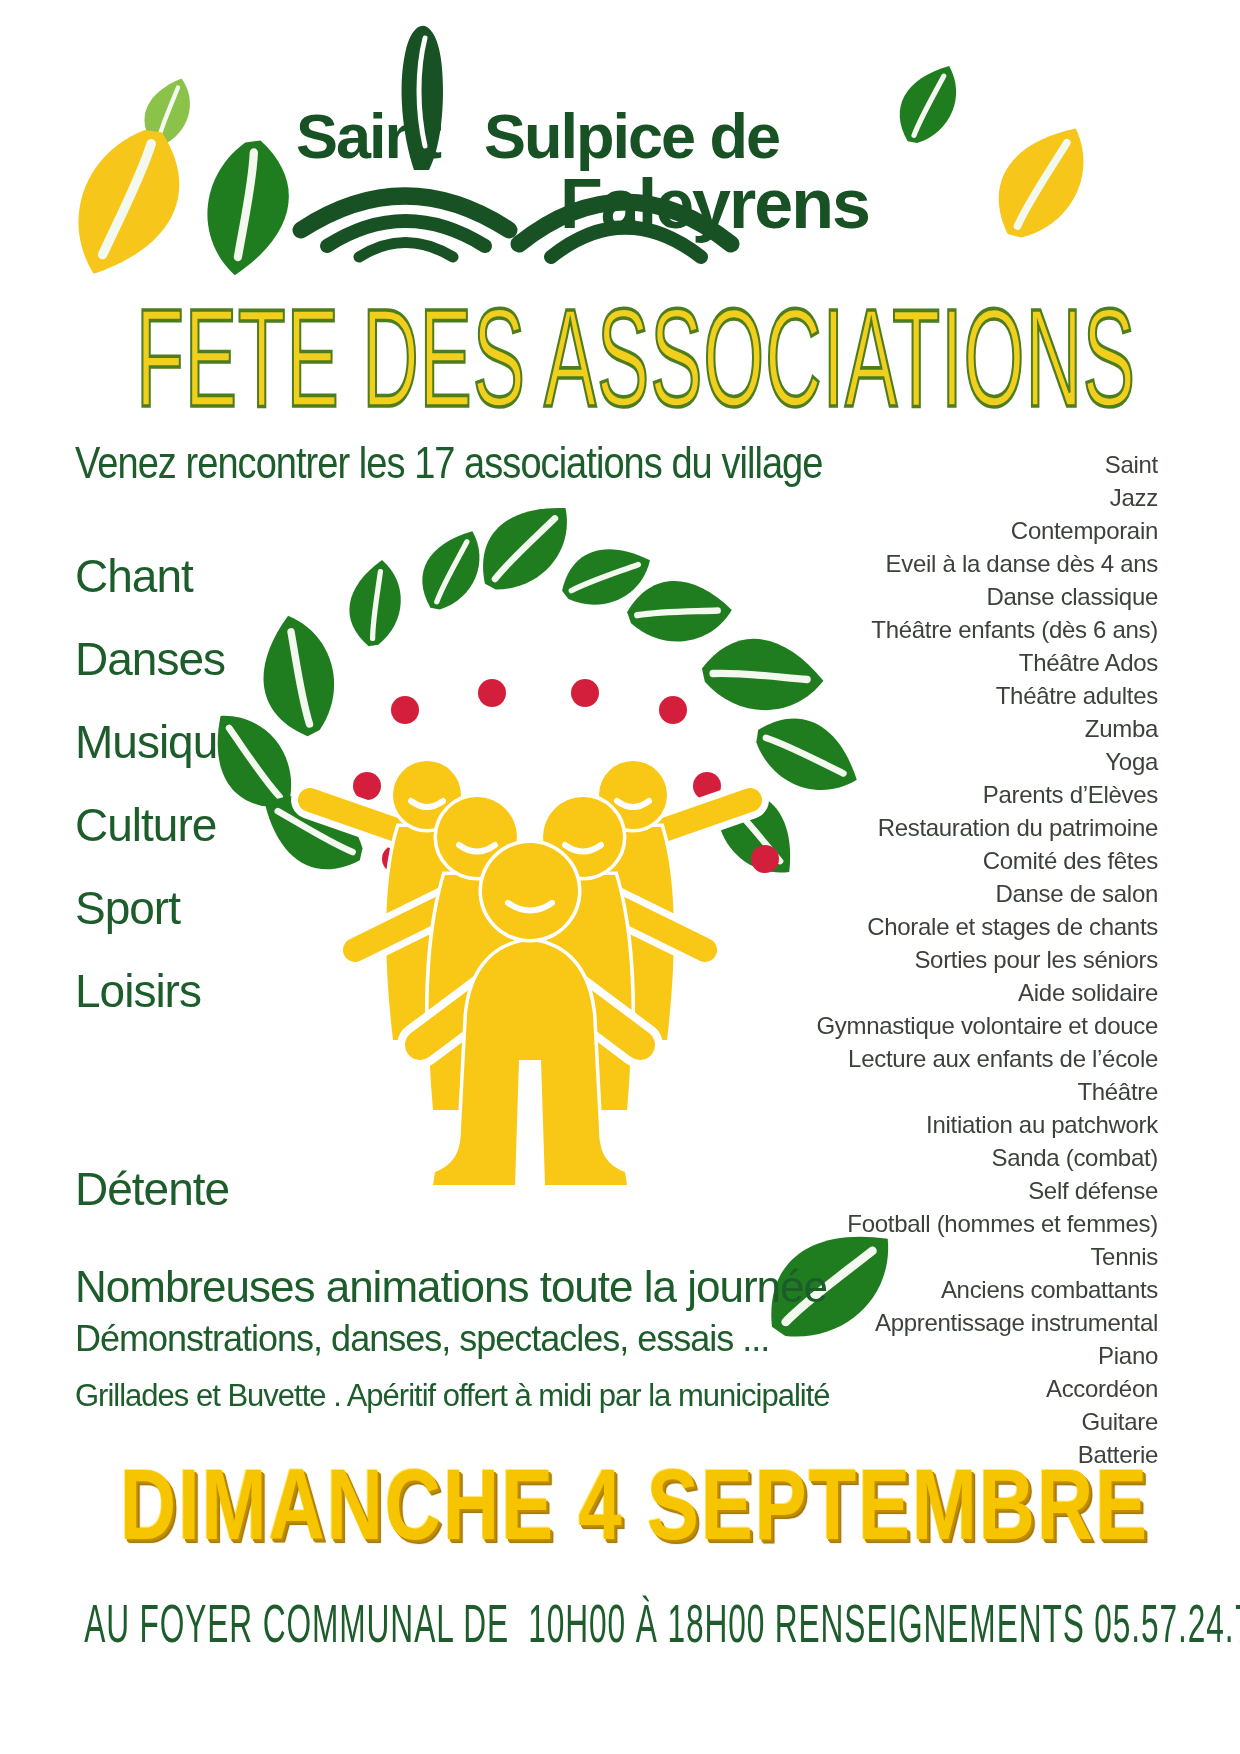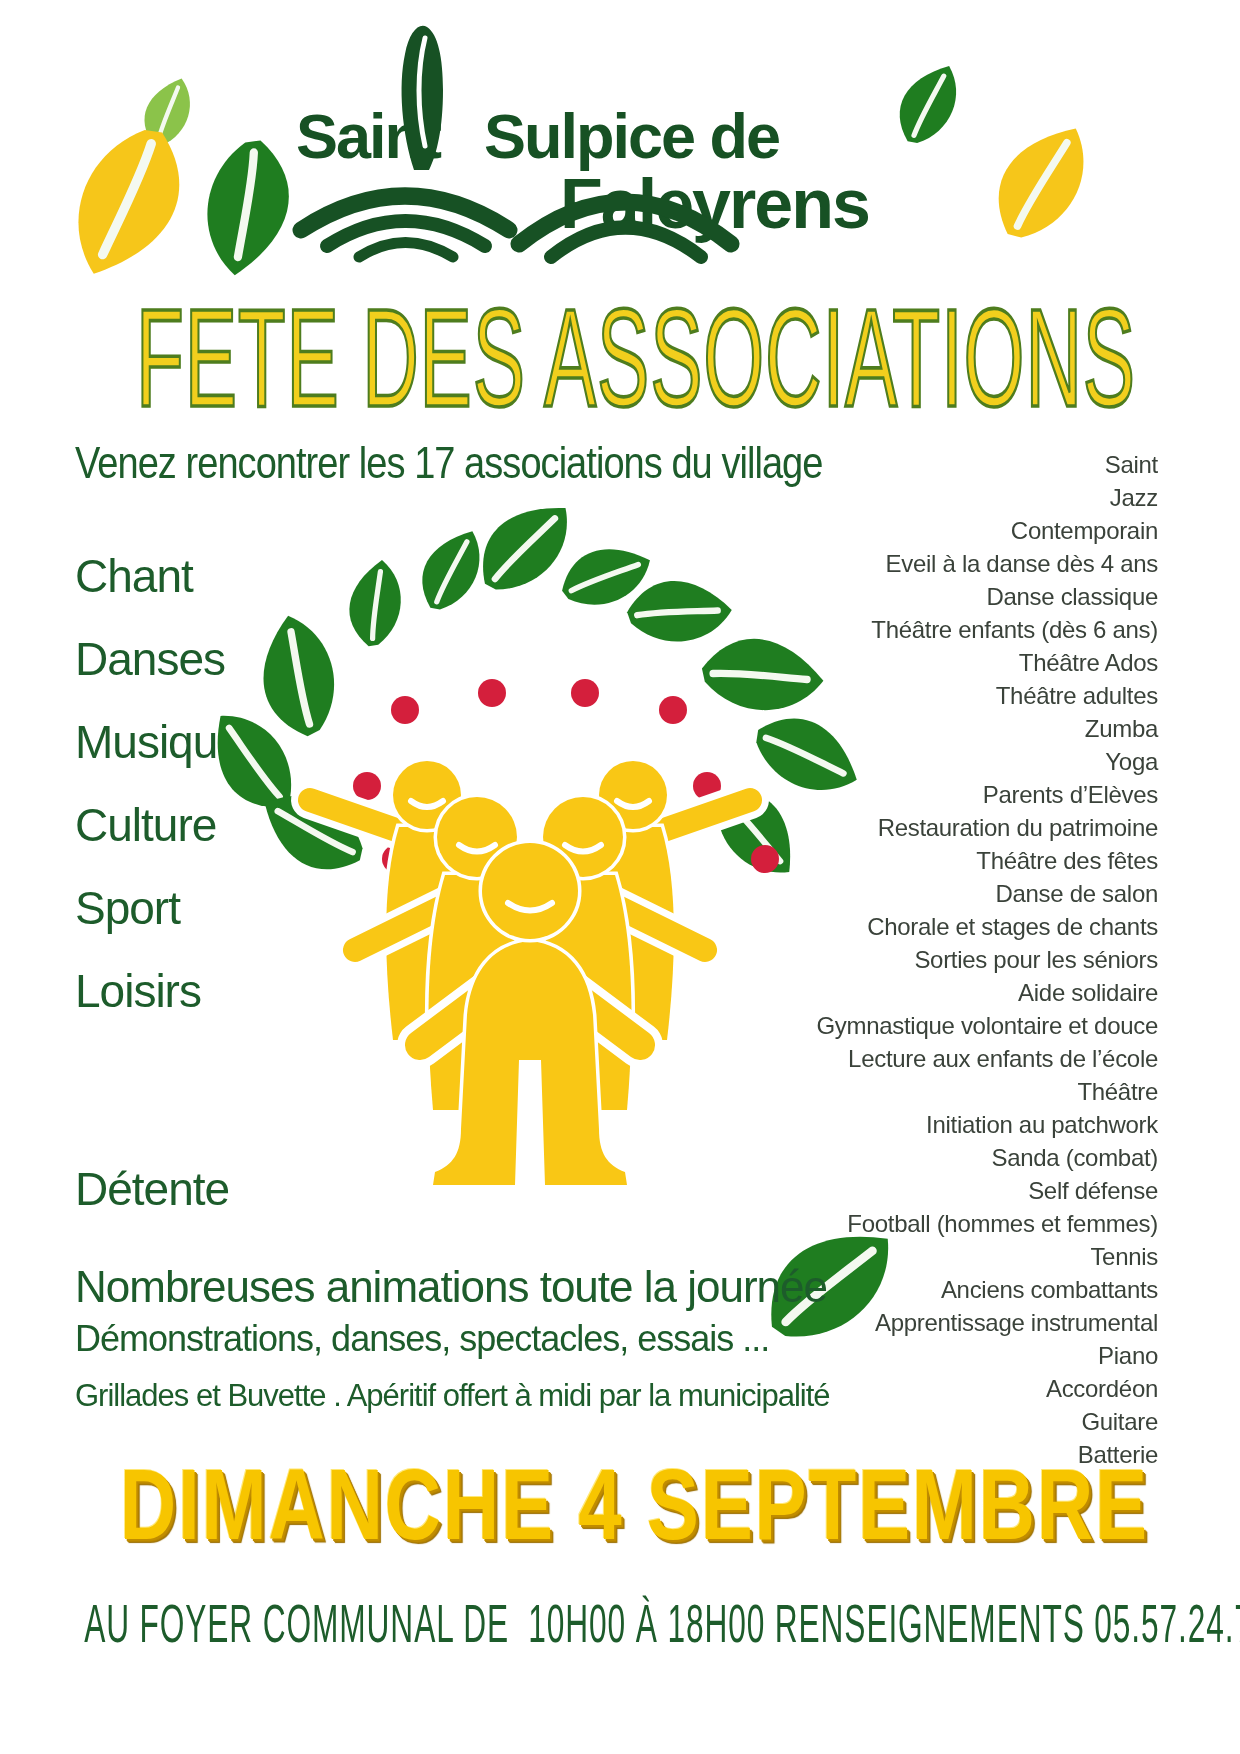--- a/index.html
+++ b/index.html
@@ -154,21 +154,21 @@
       <div class="activity">Contemporain</div>
       <div class="activity">Eveil à la danse dès 4 ans</div>
       <div class="activity">Danse classique</div>
       <div class="activity">Théâtre enfants (dès 6 ans)</div>
       <div class="activity">Théâtre Ados</div>
       <div class="activity">Théâtre adultes</div>
       <div class="activity">Zumba</div>
       <div class="activity">Yoga</div>
       <div class="activity">Parents d’Elèves</div>
       <div class="activity">Restauration du patrimoine</div>
-      <div class="activity">Théâtre des fêtes</div>
+      <div class="activity">Comité des fêtes</div>
       <div class="activity">Danse de salon</div>
       <div class="activity">Chorale et stages de chants</div>
       <div class="activity">Sorties pour les séniors</div>
       <div class="activity">Aide solidaire</div>
       <div class="activity">Gymnastique volontaire et douce</div>
       <div class="activity">Lecture aux enfants de l’école</div>
       <div class="activity">Théâtre</div>
       <div class="activity">Initiation au patchwork</div>
       <div class="activity">Sanda (combat)</div>
       <div class="activity">Self défense</div>

